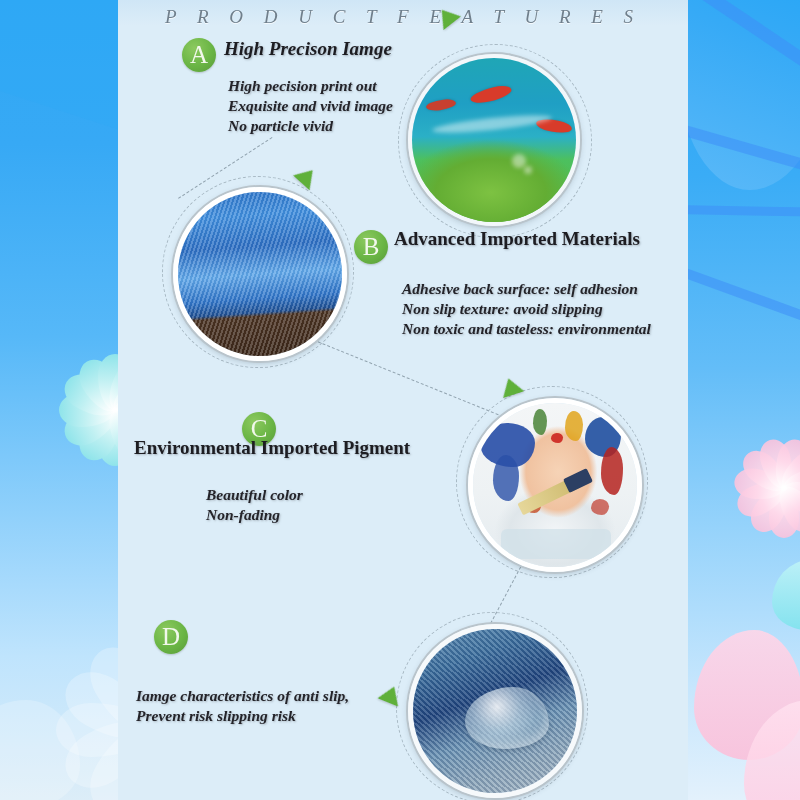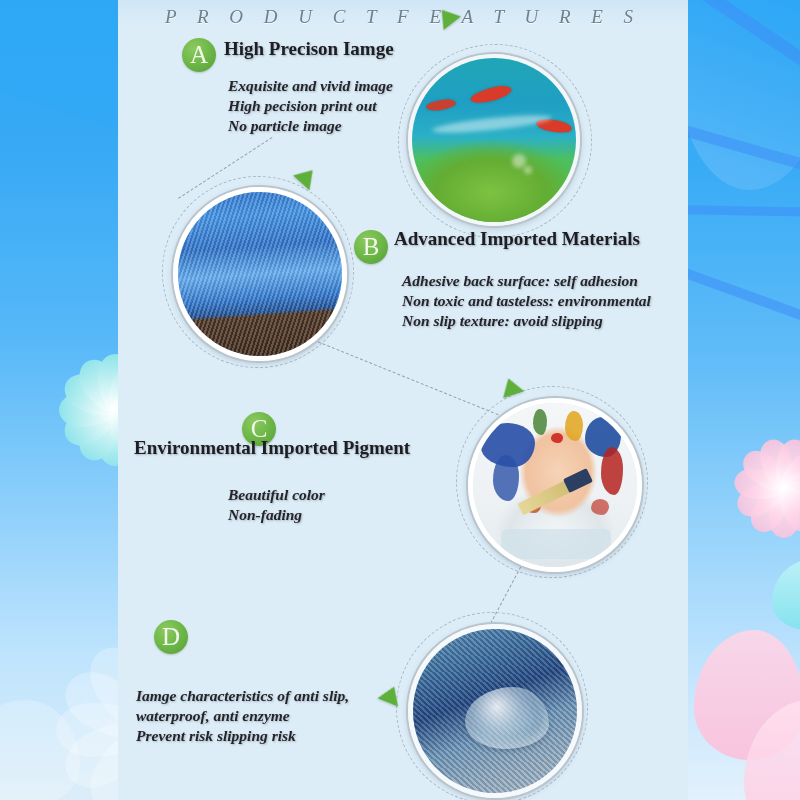--- a/index.html
+++ b/index.html
@@ -182,26 +182,26 @@
   <div id="panel">
 
     <div class="title">P R O D U C T   F E A T U R E S</div>
 
     <div class="dline" style="left:60px;top:198px;width:112px;transform:rotate(-33deg);"></div>
     <div class="dline" style="left:172px;top:330px;width:230px;transform:rotate(22deg);"></div>
     <div class="dline" style="left:408px;top:558px;width:105px;transform:rotate(118deg);"></div>
 
     <div class="badge" style="left:64px;top:38px;">A</div>
 
-    <div class="heading" style="left:106px;top:38px;">High Precison Iamge</div>
+    <div class="heading" style="left:106px;top:38px;font-style:italic;">High Precison Iamge</div>
 
     <div class="bullets" style="left:110px;top:76px;">
+      <div>High pecision print out</div>
       <div>Exquisite and vivid image</div>
-      <div>High pecision print out</div>
-      <div>No particle image</div>
+      <div>No particle vivid</div>
     </div>
 
     <div class="dashring" style="left:280px;top:44px;width:192px;height:192px;"></div>
 
     <div class="circ" style="left:290px;top:54px;width:164px;height:164px;">
       <div class="img img-a">
         <div class="koi" style="left:58px;top:30px;width:42px;height:13px;transform:rotate(-14deg);"></div>
         <div class="koi" style="left:14px;top:42px;width:30px;height:10px;transform:rotate(-8deg);background:#c8402f;"></div>
         <div class="koi" style="left:124px;top:62px;width:36px;height:12px;transform:rotate(10deg);"></div>
         <div class="sheen" style="left:20px;top:60px;width:120px;height:12px;transform:rotate(-6deg);"></div>
@@ -217,31 +217,31 @@
     <div class="circ" style="left:55px;top:187px;width:164px;height:164px;border:5px solid #ffffff;">
       <div class="img img-b"></div>
     </div>
 
     <div class="arrow" style="left:178px;top:168px;transform:rotate(42deg);"></div>
 
     <div class="badge" style="left:236px;top:230px;">B</div>
 
     <div class="heading" style="left:276px;top:228px;">Advanced Imported Materials</div>
 
-    <div class="bullets" style="left:284px;top:271px;">
+    <div class="bullets" style="left:284px;top:279px;">
       <div>Adhesive back surface: self adhesion</div>
+      <div>Non slip texture: avoid slipping</div>
       <div>Non toxic and tasteless: environmental</div>
-      <div>Non slip texture: avoid slipping</div>
     </div>
 
     <div class="badge" style="left:124px;top:412px;">C</div>
 
     <div class="heading" style="left:16px;top:437px;">Environmental Imported Pigment</div>
 
-    <div class="bullets" style="left:110px;top:485px;">
+    <div class="bullets" style="left:88px;top:485px;">
       <div>Beautiful color</div>
       <div>Non-fading</div>
     </div>
 
     <div class="dashring" style="left:338px;top:386px;width:190px;height:190px;"></div>
 
     <div class="circ" style="left:350px;top:398px;width:164px;height:164px;border:5px solid #ffffff;">
       <div class="img img-c">
         <div class="splat" style="left:8px;top:20px;width:54px;height:44px;background:#2b50a8;opacity:.92;"></div>
         <div class="splat" style="left:20px;top:52px;width:26px;height:46px;background:#2b50a8;opacity:.8;"></div>
@@ -258,21 +258,20 @@
       </div>
     </div>
 
     <div class="arrow" style="left:382px;top:378px;transform:rotate(-18deg);"></div>
 
     <div class="badge" style="left:36px;top:620px;">D</div>
 
 
     <div class="bullets" style="left:18px;top:686px;">
       <div>Iamge characteristics of anti slip,</div>
-      <div>waterproof, anti enzyme</div>
       <div>Prevent risk slipping risk</div>
     </div>
 
     <div class="dashring" style="left:278px;top:612px;width:190px;height:190px;"></div>
 
     <div class="circ" style="left:290px;top:624px;width:164px;height:164px;border:5px solid #f6f9fb;">
       <div class="img img-d">
         <div class="droplet" style="left:52px;top:58px;width:84px;height:62px;"></div>
       </div>
     </div>

